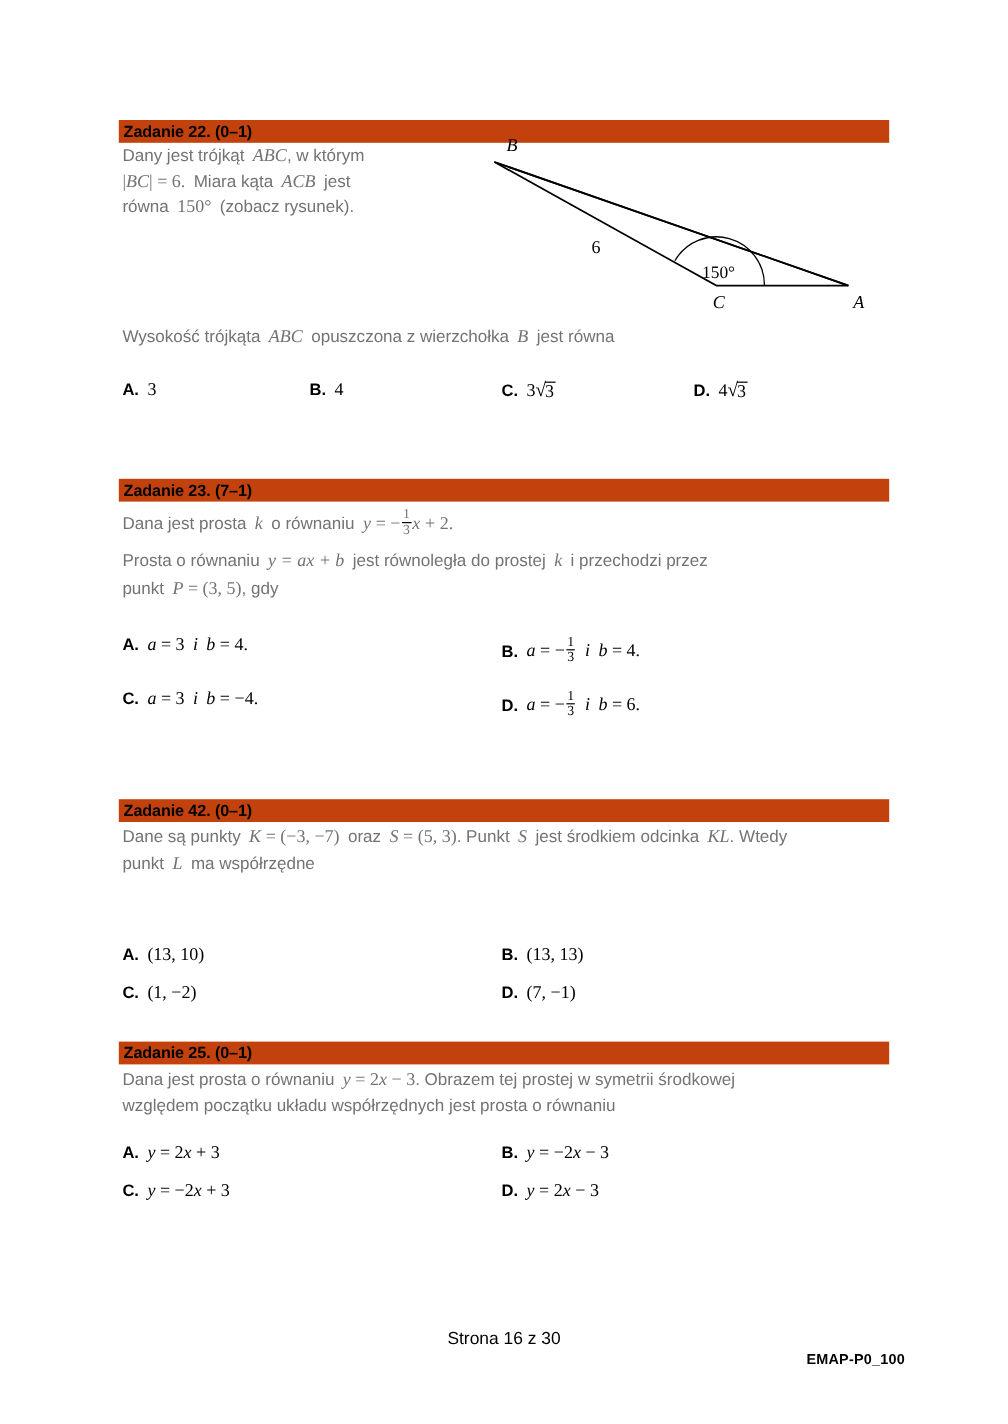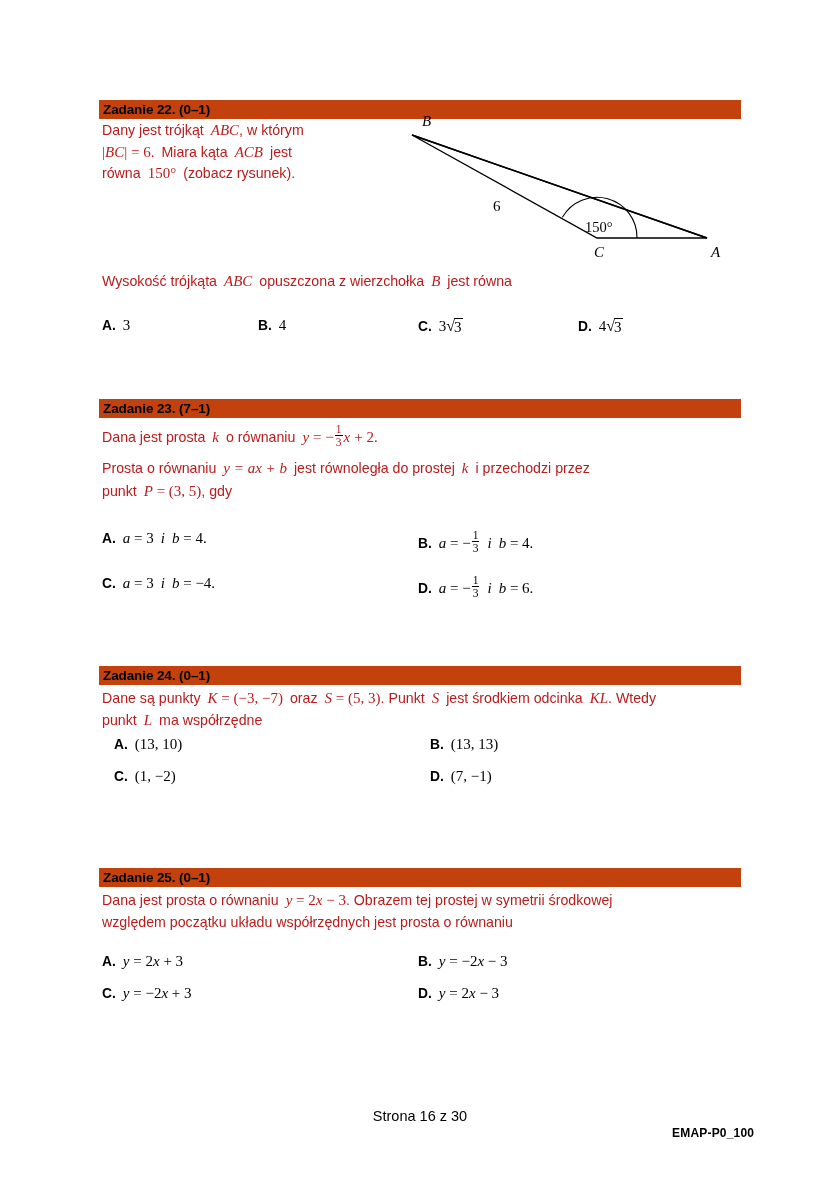--- a/index.html
+++ b/index.html
@@ -35,21 +35,21 @@
     padding-left: 4px;
     box-sizing: border-box;
     letter-spacing: -0.1px;
     font-family: "Liberation Sans", sans-serif;
   }
 
   
   .body-text {
     font-size: 14.2px;
     line-height: 21.5px;
-    color: #b91c1c;
+    color: #737373;
   }
   .math {
     font-family: "Liberation Serif", serif;
     font-style: italic;
     font-size: 15px;
   }
   .mathn {
     font-family: "Liberation Serif", serif;
     font-style: normal;
     font-size: 15px;
@@ -201,31 +201,31 @@
       <span class="lbl">B.</span><span class="sp2"></span><span class="mathn"><span class="math">a</span> = −<span class="frac"><span class="num">1</span><span class="den">3</span></span><span class="sp2"></span><span class="math">i</span><span class="sp2"></span><span class="math">b</span> = 4.</span>
     </div>
     <div class="opt" style="left:0px; top:45px;">
       <span class="lbl">C.</span><span class="sp2"></span><span class="mathn"><span class="math">a</span> = 3<span class="sp2"></span><span class="math">i</span><span class="sp2"></span><span class="math">b</span> = −4.</span>
     </div>
     <div class="opt" style="left:316px; top:45px;">
       <span class="lbl">D.</span><span class="sp2"></span><span class="mathn"><span class="math">a</span> = −<span class="frac"><span class="num">1</span><span class="den">3</span></span><span class="sp2"></span><span class="math">i</span><span class="sp2"></span><span class="math">b</span> = 6.</span>
     </div>
   </div>
 
-  <div class="task-bar" style="position:absolute; left:99px; top:666px;">Zadanie 24. (0–1)</div>
+  <div class="task-bar" style="position:absolute; left:99px; top:666px;">Zadanie 42. (0–1)</div>
 
   <div class="body-text" style="position:absolute; left:102px; top:688px; width:645px;">
     <span>Dane są punkty</span><span class="sp2"></span><span class="mathn"><span class="math">K</span> = (−3, −7)</span><span class="sp2"></span><span>oraz</span><span class="sp2"></span><span class="mathn"><span class="math">S</span> = (5, 3)</span><span>. Punkt</span><span class="sp2"></span><span class="math">S</span><span class="sp2"></span><span>jest środkiem odcinka</span><span class="sp2"></span><span class="math">KL</span><span>. Wtedy</span>
   </div>
 
   <div class="body-text" style="position:absolute; left:102px; top:710px; width:645px;">
     <span>punkt</span><span class="sp2"></span><span class="math">L</span><span class="sp2"></span><span>ma współrzędne</span>
   </div>
 
-  <div class="options" style="position:absolute; left:102px; top:736px; width:640px; height:65px;margin-left:12px;">
+  <div class="options" style="position:absolute; left:102px; top:788px; width:640px; height:65px;">
     <div class="opt" style="left:0px; top:0px;">
       <span class="lbl">A.</span><span class="sp2"></span><span class="mathn">(13, 10)</span>
     </div>
     <div class="opt" style="left:316px; top:0px;">
       <span class="lbl">B.</span><span class="sp2"></span><span class="mathn">(13, 13)</span>
     </div>
     <div class="opt" style="left:0px; top:32px;">
       <span class="lbl">C.</span><span class="sp2"></span><span class="mathn">(1, −2)</span>
     </div>
     <div class="opt" style="left:316px; top:32px;">

